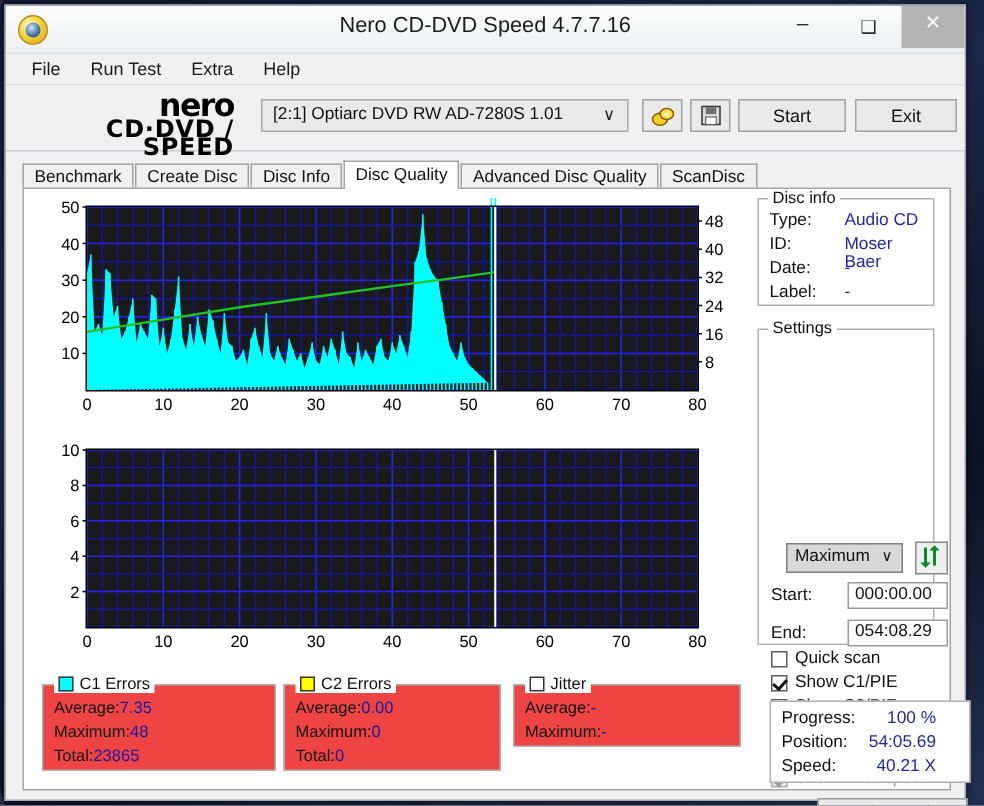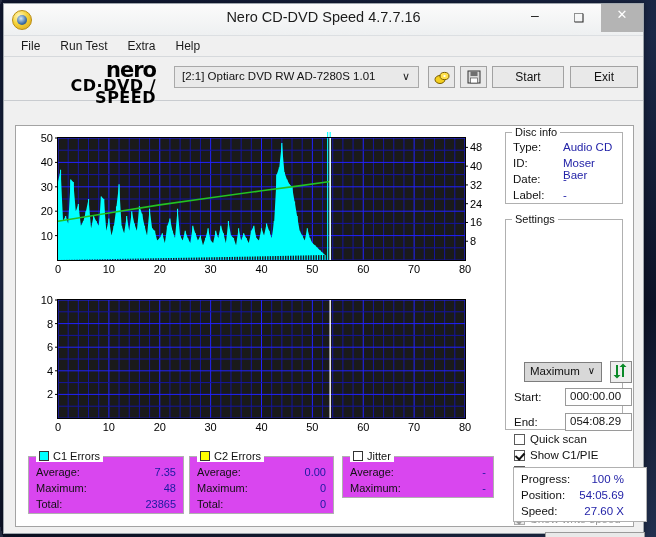--- a/index.html
+++ b/index.html
@@ -92,28 +92,28 @@
   
   #content{
     position:absolute;left:11px;top:121px;width:619px;height:402px;
     background:#ffffff;border:1px solid #a3a3a3;box-sizing:border-box;
   }
   
   #graph-top{position:absolute;left:12px;top:6px;width:465px;height:150px;}
   #graph-bot{position:absolute;left:12px;top:168px;width:465px;height:146px;}
   
   .fieldset{
-    position:absolute;border:1px solid #b0b0b0;box-sizing:border-box;background:#d946ef;
+    position:absolute;border:1px solid #b0b0b0;box-sizing:border-box;background:#ef4444;
   }
   .fs-legend{
     position:absolute;top:-7px;left:7px;background:#fff;padding:0 3px;font-size:11px;color:#111;
     display:flex;align-items:center;gap:4px;white-space:nowrap;
   }
   .swatch{width:8px;height:8px;border:1px solid #333;display:inline-block;}
-  .row{position:absolute;left:7px;right:7px;font-size:11px;color:#111;display:flex;justify-content:space-between;}
+  .row{position:absolute;left:7px;right:7px;font-size:11px;color:#111;display:flex;justify-content:flex-start;}
   .row .val{color:#1a1aa0;}
   
   .rpanel{position:absolute;border:1px solid #b0b0b0;box-sizing:border-box;background:#fff;}
   .rlabel{position:absolute;font-size:11.5px;color:#111;}
   .rvalue{position:absolute;font-size:11.5px;color:#2323a8;}
   .chk{position:absolute;font-size:11.5px;color:#111;display:flex;align-items:center;gap:5px;}
   .box{
     width:11px;height:11px;border:1px solid #5a5a5a;background:#fff;box-sizing:border-box;
     display:inline-block;position:relative;flex:none;
   }
@@ -198,20 +198,28 @@
           <rect x="3.5" y="1.5" width="7" height="4.5" fill="#6f6f6f"></rect>
           <rect x="3.5" y="8" width="7" height="5" fill="#fff" stroke="#555" stroke-width=".7"></rect>
         </svg>
       </span>
     </div>
 
     <div class="tbtn" id="btn-start">Start</div>
     <div class="tbtn" id="btn-exit">Exit</div>
   </div>
 
+  <div id="tabs">
+    <div class="tab">Benchmark</div>
+    <div class="tab">Create Disc</div>
+    <div class="tab">Disc Info</div>
+    <div class="tab active">Disc Quality</div>
+    <div class="tab">Advanced Disc Quality</div>
+    <div class="tab">ScanDisc</div>
+  </div>
 
   <div id="content">
 
     <div id="graph-top"><svg width="465" height="150">
           <rect x="30" y="6" width="407" height="122" fill="#1a1a1a"></rect>
           <line x1="30" x2="30" y1="6" y2="128" stroke="#2222ff" stroke-width="1"></line>
           <line x1="40.175" x2="40.175" y1="6" y2="128" stroke="#15159e" stroke-width="1"></line>
           <line x1="50.35" x2="50.35" y1="6" y2="128" stroke="#15159e" stroke-width="1"></line>
           <line x1="60.525" x2="60.525" y1="6" y2="128" stroke="#15159e" stroke-width="1"></line>
           <line x1="70.7" x2="70.7" y1="6" y2="128" stroke="#15159e" stroke-width="1"></line>
@@ -600,17 +608,17 @@
 
     <div id="adv-btn">Advanced</div>
 
 
     <div class="rpanel" style="left:497px;top:341px;width:134px;height:55px;">
       <div class="rlabel" style="left:7px;top:5px;">Progress:</div>
       <div class="rvalue" style="left:64px;top:5px;width:46px;text-align:right;">100 %</div>
       <div class="rlabel" style="left:7px;top:21px;">Position:</div>
       <div class="rvalue" style="left:56px;top:21px;width:54px;text-align:right;">54:05.69</div>
       <div class="rlabel" style="left:7px;top:37px;">Speed:</div>
-      <div class="rvalue" style="left:56px;top:37px;width:54px;text-align:right;">27.60 X</div>
+      <div class="rvalue" style="left:56px;top:37px;width:54px;text-align:right;">40.21 X</div>
     </div>
 
   </div>
 </div>
 
 </body></html>

